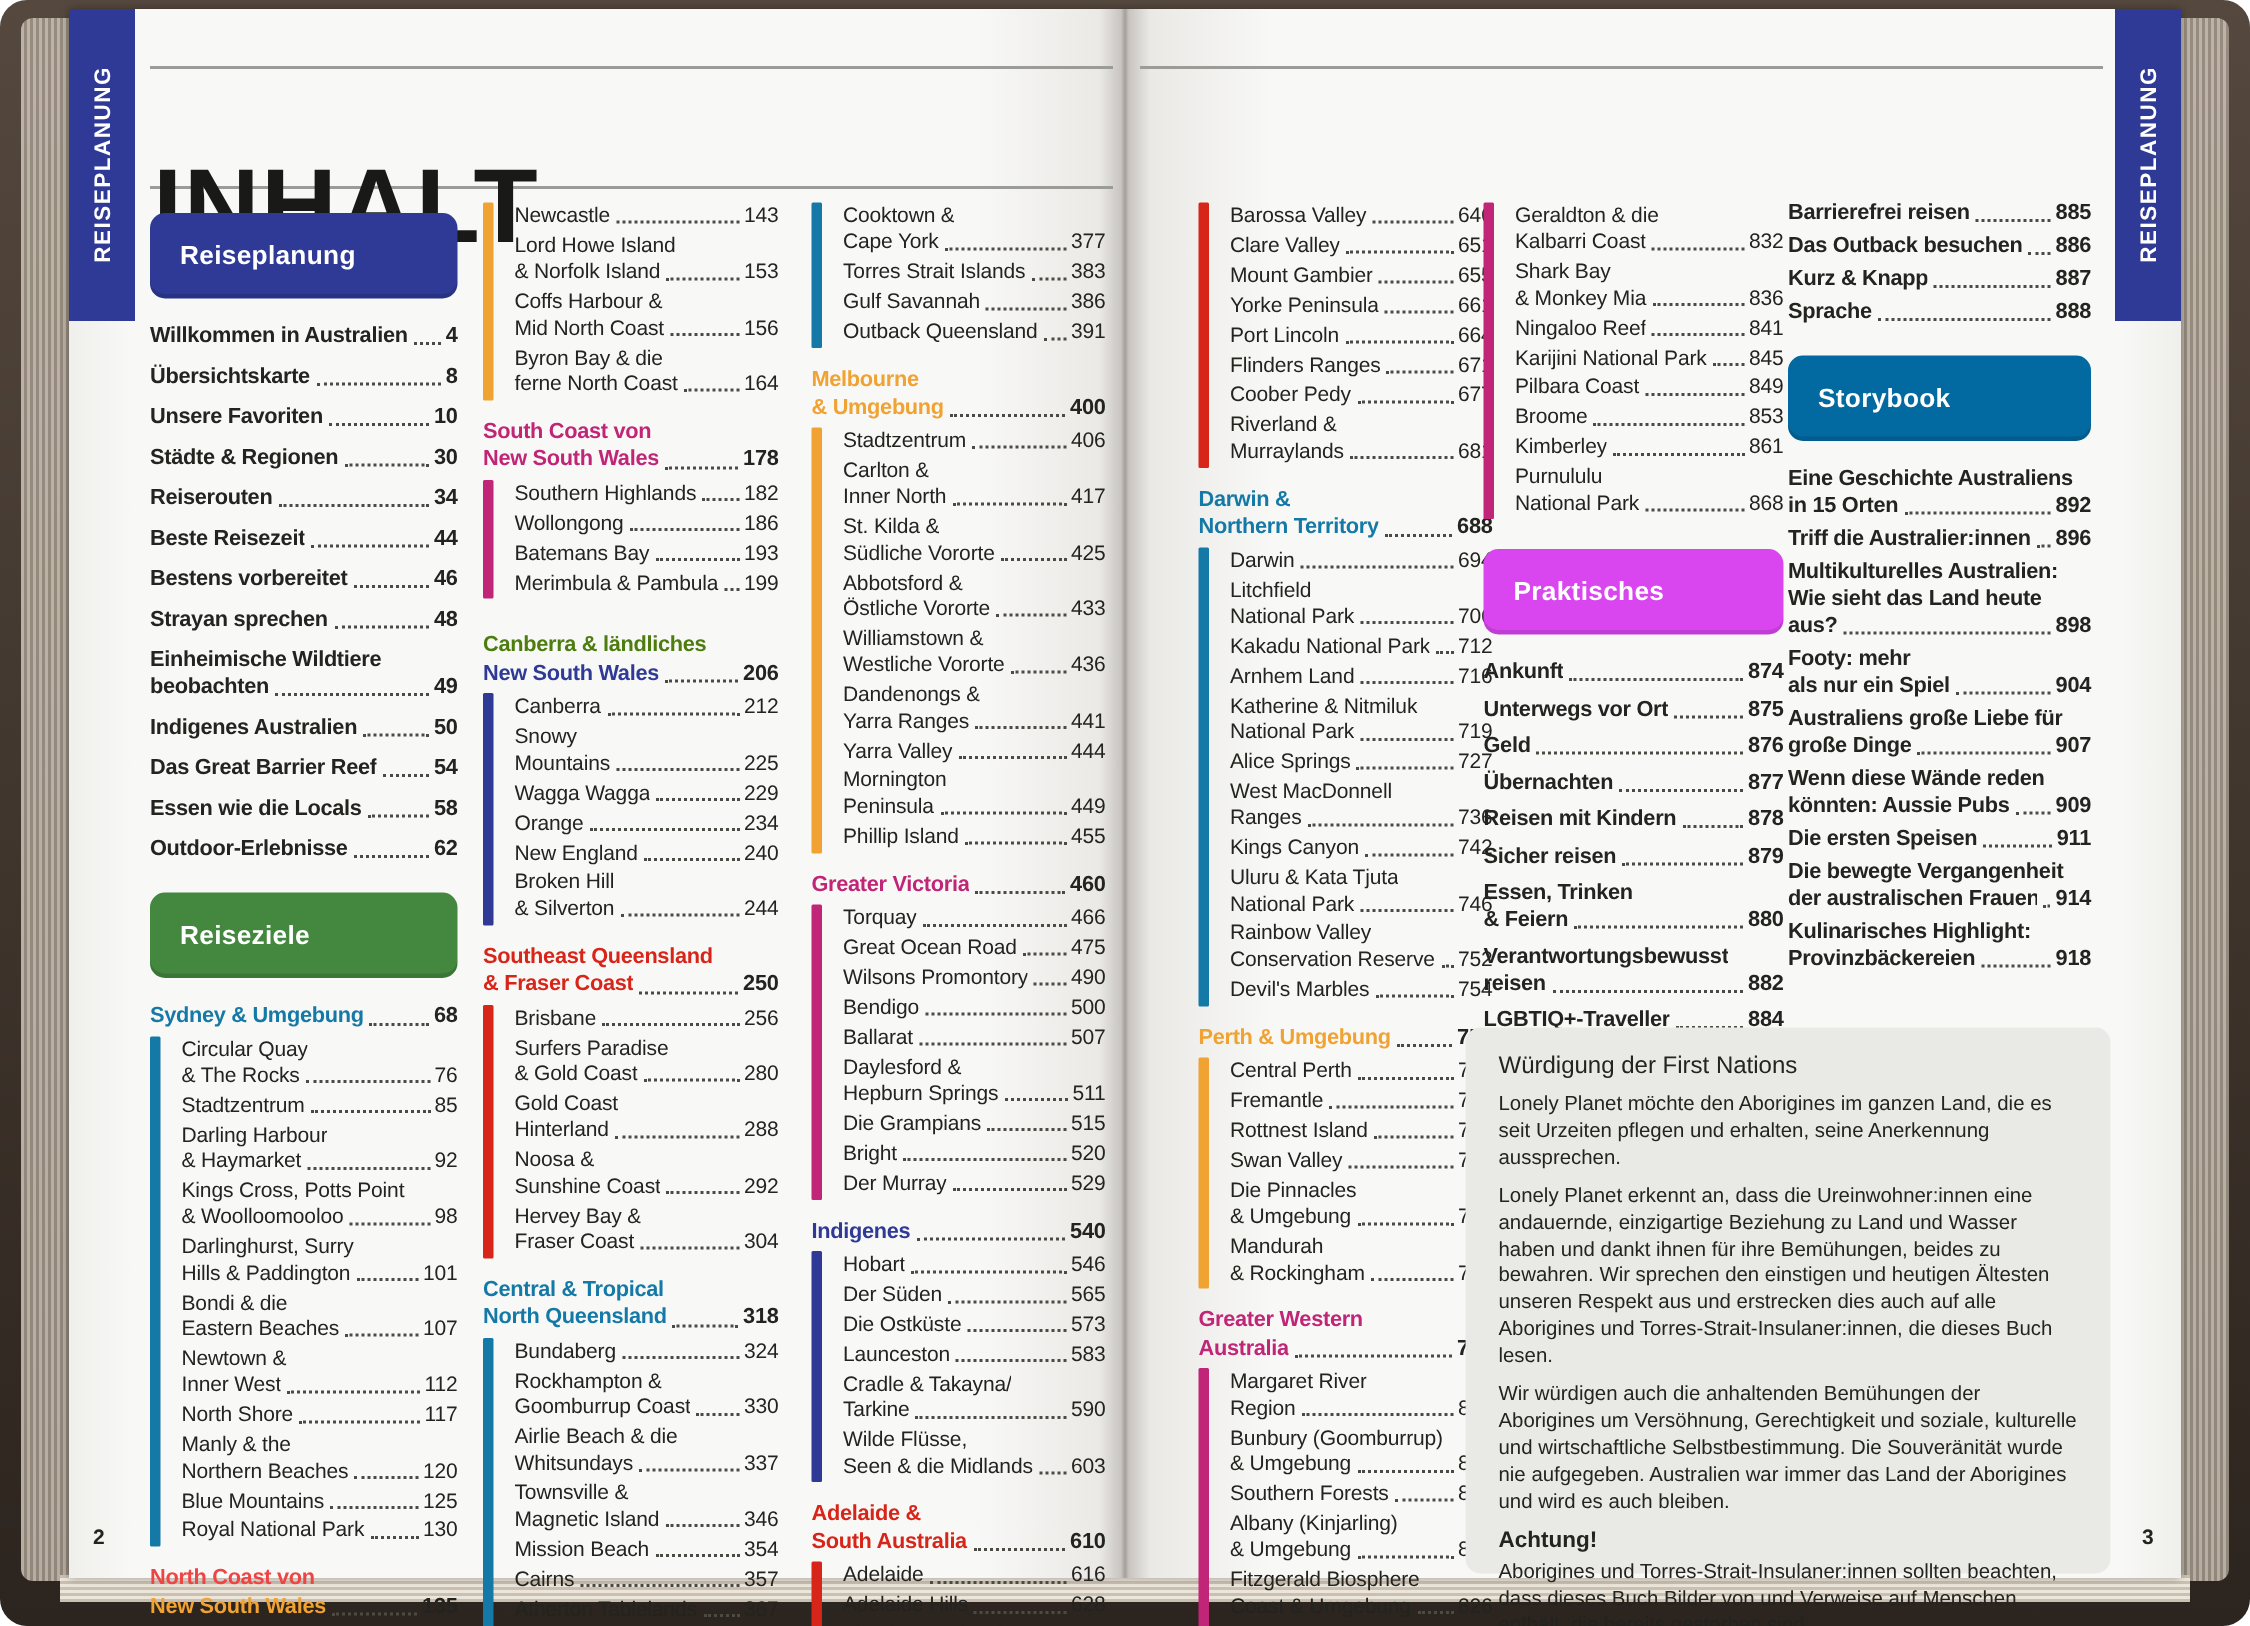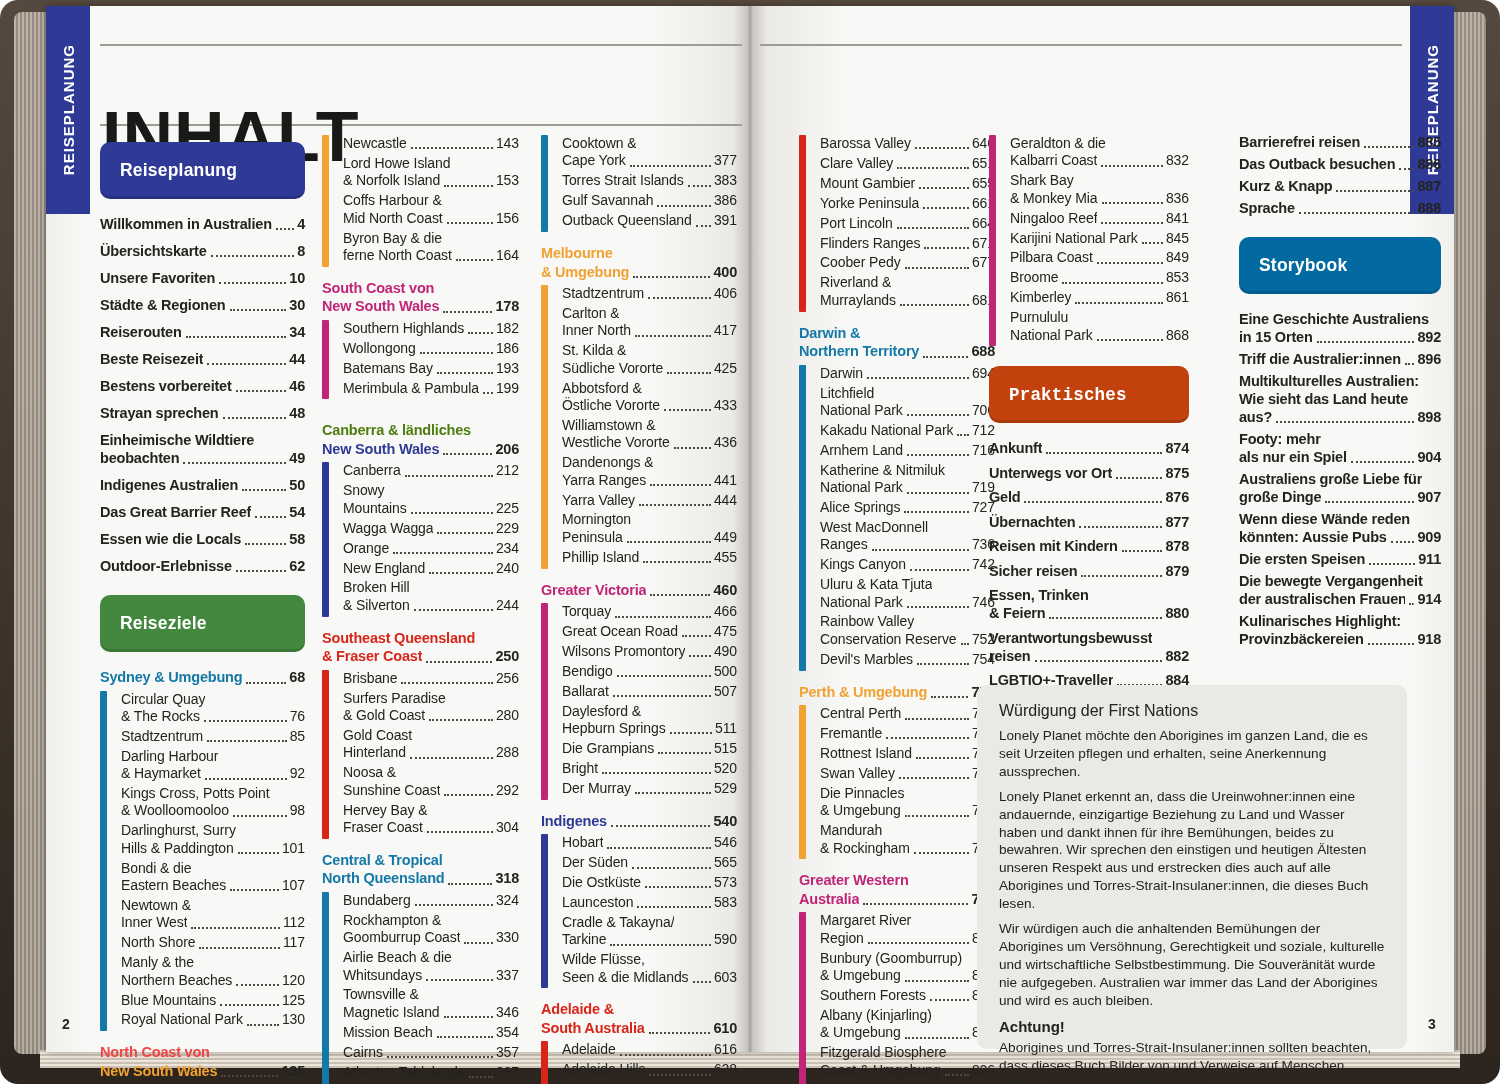--- a/index.html
+++ b/index.html
@@ -32,21 +32,21 @@
   .rule { position:absolute; height:2px; background:#9b9b98; }
   .title { position:absolute; left:102px; top:50px; font-size:70px; font-weight:800; letter-spacing:1px; color:#191917; }
   .pagenum { position:absolute; font-size:14px; font-weight:700; color:#24241f; }
   
   .col { position:absolute; color:#23231f; }
   #col0 { left:100px;  top:142px; width:205px; }
   #col1 { left:322px;  top:133px; width:197px; }
   #col2 { left:541px;  top:133px; width:196px; }
   #col3 { left:799px;  top:133px; width:196px; }
   #col4 { left:989px;  top:133px; width:200px; }
-  #col5 { left:1239px; top:133px; width:202px; }
+  #col5 { left:1192px; top:133px; width:202px; }
   .section-box { height:57px; display:flex; align-items:center; padding:0 20px; margin:0 0 16px 0;
     border-radius:10px; color:#fff; font-size:17.5px; font-weight:700; letter-spacing:.2px;
     box-shadow:inset 0 -3px 0 rgba(0,0,0,.12); }
   .plain + .section-box, .block + .section-box { margin-top:20px; }
   .block { margin:0; }
   .section { margin-top:12px; }
   .heading { margin-bottom:4px; }
   .line { display:flex; align-items:flex-end; white-space:nowrap; font-size:14px; line-height:17.4px; }
   .plain .line { font-weight:700; font-size:14.5px; line-height:18px; letter-spacing:-.2px; }
   .heading .line { font-weight:700; font-size:14.5px; line-height:18.5px; letter-spacing:-.2px;text-align:center; }
@@ -1314,21 +1314,21 @@
               </div>
               <div class="line">
                 <span class="lbl">National Park</span>
                 <span class="dots"></span>
                 <span class="pg">868</span>
               </div>
             </div>
           </div>
         </div>
       </div>
-      <div class="section-box" style="background: #c2410c; font-family: Liberation Mono, monospace;">
+      <div class="section-box" style="background: #d946ef;">
         <span class="box-label">Praktisches</span>
       </div>
       <div class="block plain">
         <div class="entry">
           <div class="line">
             <span class="lbl">Ankunft</span>
             <span class="dots"></span>
             <span class="pg">874</span>
           </div>
         </div>

